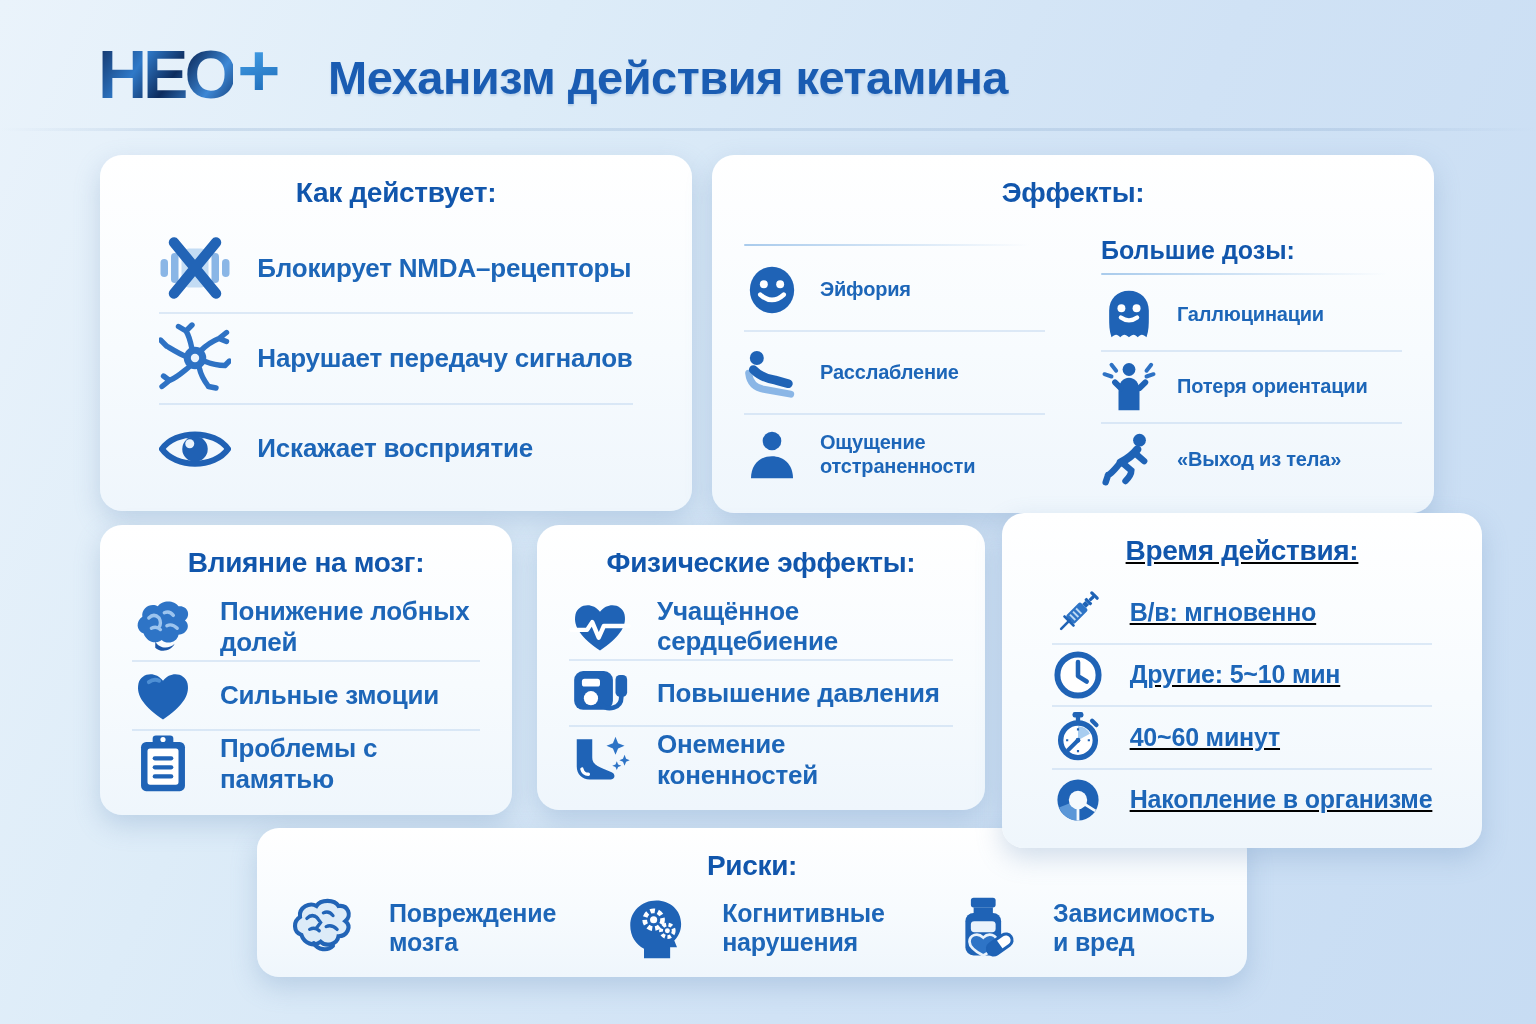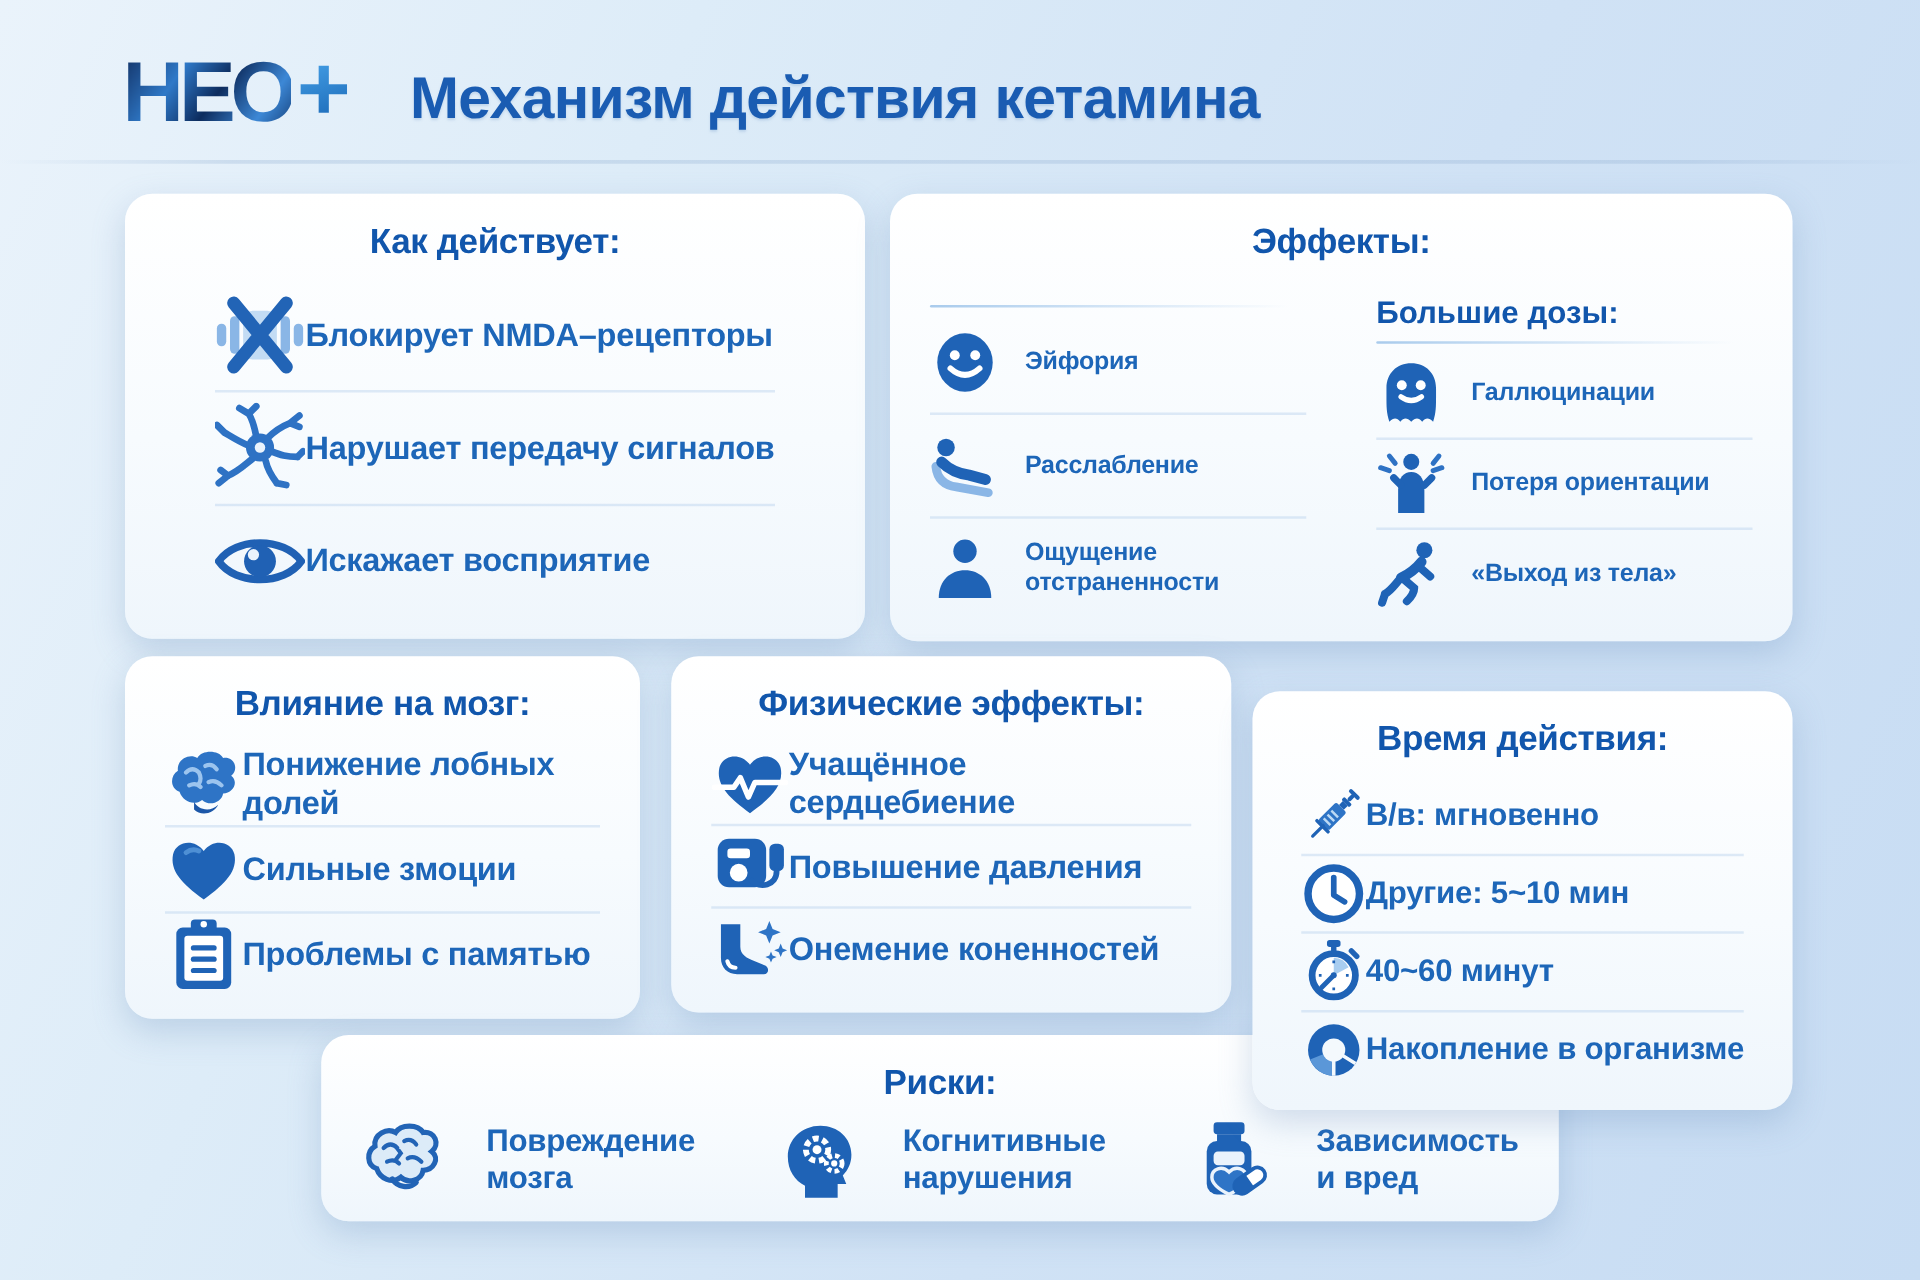--- a/index.html
+++ b/index.html
@@ -24,27 +24,27 @@
     position:absolute;box-sizing:border-box;display:flex;flex-direction:column;
     background:linear-gradient(180deg,#ffffff 0%,#f7fbfe 55%,#eff6fc 100%);
     border-radius:22px;padding:22px 32px 18px 32px;
     box-shadow:0 10px 26px rgba(110,145,190,.30);
     align-items:center;
   }
   .card-how     {left:100px; top:155px; width:592px; height:356px;}
   .card-effects {left:712px; top:155px; width:722px; height:358px;}
   .card-brain   {left:100px; top:525px; width:412px; height:290px;}
   .card-physical{left:537px; top:525px; width:448px; height:285px;}
-  .card-time    {left:1002px;top:553px; width:432px; height:335px;z-index:2;}
+  .card-time    {left:1002px;top:513px; width:480px; height:335px;z-index:2;text-decoration:underline;}
   .card-risks   {left:257px; top:828px; width:990px; height:149px;z-index:1;}
   .card-title{margin:0;font-size:28px;font-weight:700;color:#1156ac;letter-spacing:-.3px;}
   .rule{height:2px;margin-top:9px;border-radius:1px;flex:0 0 auto;
     background:linear-gradient(90deg,#a9cbec,rgba(169,203,236,0) 92%);}
   .rows{flex:1;display:flex;flex-direction:column;margin-top:4px;}
-  .row{flex:1;display:flex;align-items:center;min-height:0;}
+  .row{flex:1;display:flex;align-items:center;gap:26px;min-height:0;}
   .row + .row{border-top:2px solid rgba(178,206,235,.40);}
   .ic{flex:0 0 auto;display:flex;align-items:center;justify-content:center;}
   .ic svg{display:block;width:100%;height:100%;}
   .ic-72{width:72px;height:72px;}
   .ic-62{width:62px;height:62px;}
   .ic-56{width:56px;height:56px;}
   .ic-52{width:52px;height:52px;}
   .ic-66{width:66px;height:66px;}
   .label{font-size:26px;font-weight:700;color:#1d66b8;line-height:1.18;letter-spacing:-.2px;}
   .cols{flex:1;display:flex;gap:56px;margin-top:16px;}

